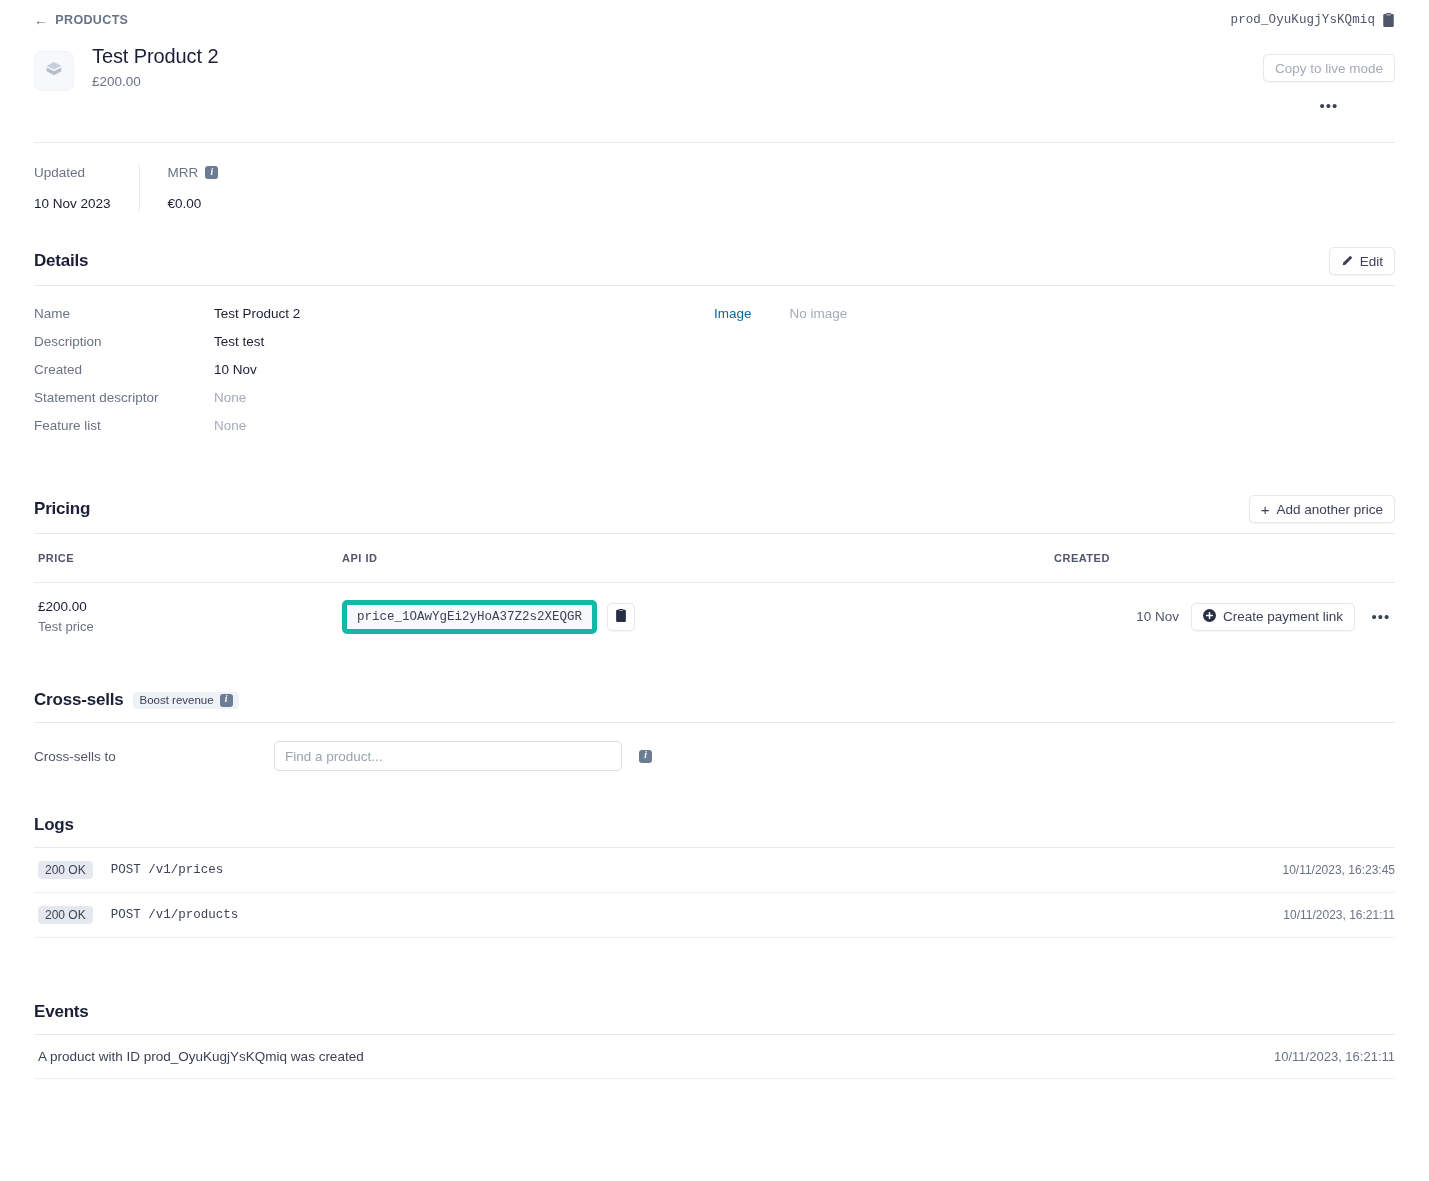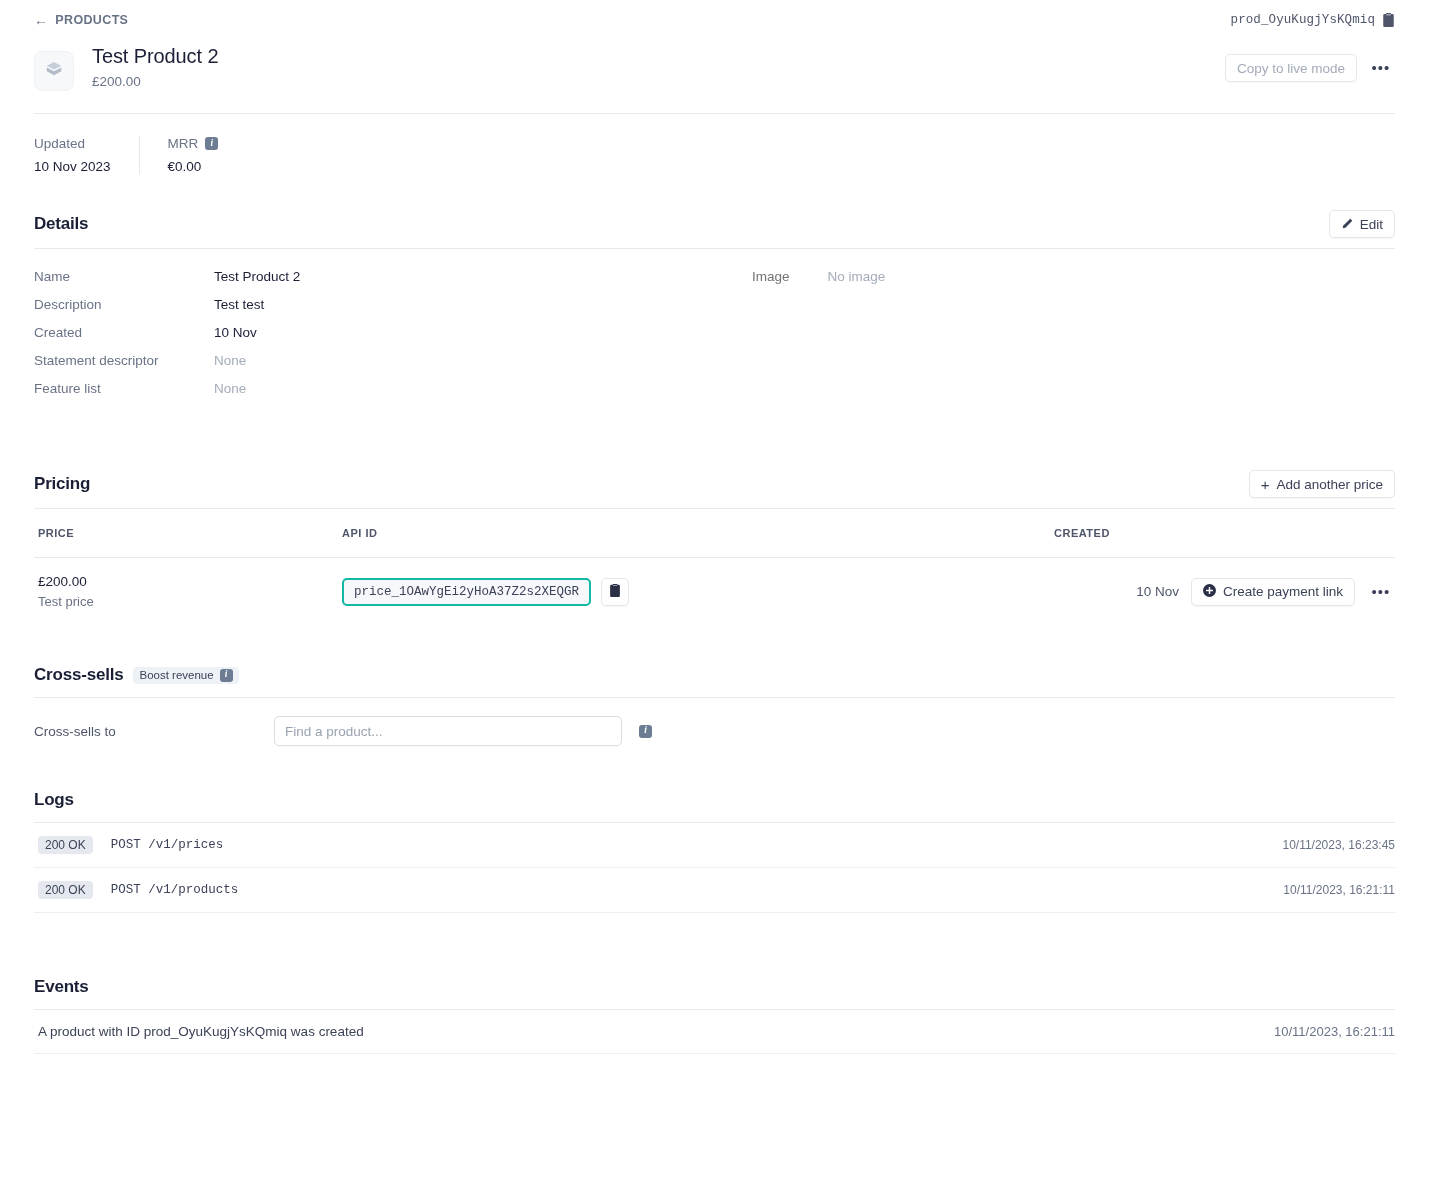--- a/index.html
+++ b/index.html
@@ -24,21 +24,21 @@
   
   .header-row { display: flex; align-items: flex-start; justify-content: space-between; margin-top: 12px; padding-bottom: 22px; }
   .prod-block { display: flex; align-items: flex-start; gap: 18px; }
   .prod-thumb {
     width: 40px; height: 40px; border-radius: 8px; background: #f6f8fa;
     border: 1px solid #eef1f5; display: flex; align-items: center; justify-content: center;
     margin-top: 7px;
   }
   .prod-title { font-size: 20px; font-weight: 500; color: #1a1f36; line-height: 1.25; letter-spacing: -.1px; }
   .prod-price { font-size: 13.5px; color: #697386; margin-top: 5px; }
-  .header-actions { display: flex; align-items: center; gap: 10px; margin-top: 10px; }
+  .header-actions { display: flex; align-items: center; gap: 10px; margin-top: 10px; flex-direction: column; }
 
   .btn {
     display: inline-flex; align-items: center; gap: 7px;
     height: 28px; padding: 0 11px;
     background: #fff; border: 1px solid #e3e8ee; border-radius: 5px;
     font-size: 13.5px; font-weight: 500; color: #3c4257; cursor: pointer;
     box-shadow: 0 1px 1px rgba(0,0,0,.04);
     white-space: nowrap;
   }
   .btn.disabled { color: #a3acb9; cursor: default; box-shadow: 0 1px 1px rgba(0,0,0,.03); }
@@ -49,21 +49,21 @@
     color: #3c4257; cursor: pointer; font-size: 15px; letter-spacing: 1px; line-height: 0;
   }
 
   hr.rule { border: none; border-top: 1px solid #e6e9ee; margin: 0; }
 
   
   .stats { display: flex; align-items: flex-start; padding: 22px 0 26px 0; }
   .stat { padding-right: 28px; }
   .stat + .stat { padding-left: 28px; border-left: 1px solid #e6e9ee; }
   .stat-label { display: flex; align-items: center; gap: 7px; font-size: 13.5px; color: #697386; }
-  .stat-value { font-size: 13.5px; color: #1a1f36; margin-top: 8px; }
+  .stat-value { font-size: 13.5px; color: #1a1f36; margin-top: 16px; }
 
   .info-badge {
     width: 13px; height: 13px; border-radius: 3px; background: #6b7c93;
     display: inline-flex; align-items: center; justify-content: center;
     color: #fff; font-size: 9.5px; font-weight: 700; font-style: italic;
     font-family: "Liberation Serif", serif; line-height: 1; cursor: pointer;
   }
 
   
   .section { margin-top: 10px; }
@@ -72,40 +72,40 @@
   .chip {
     display: inline-flex; align-items: center; gap: 6px;
     background: #eef1f6; border-radius: 4px; padding: 2px 6px;
     font-size: 11.5px; font-weight: 500; color: #3c4257; letter-spacing: 0; justify-content: flex-end;
   }
 
   
   .details-wrap { display: flex; padding-top: 20px; }
   .details-col { flex: 0 0 680px; }
   .detail-row { display: flex; align-items: baseline; margin-bottom: 13px; font-size: 13.5px; }
-  .detail-row:last-child { margin-bottom: 16px; }
+  .detail-row:last-child { margin-bottom: 4px; }
   .detail-key { flex: 0 0 180px; color: #697386; }
   .detail-val { color: #1a1f36; }
   .detail-val.muted { color: #a3acb9; }
   .image-col { flex: 1; display: flex; font-size: 13.5px; padding-top: 0; }
-  .image-key { color: #737373; margin-right: 38px; margin-left: 38px; }
+  .image-key { color: #0369a1; margin-right: 38px; }
   .image-val { color: #a3acb9; }
 
   
   .table { width: 100%; border-collapse: collapse; }
   .table thead th {
     text-align: left; font-size: 11px; font-weight: 600; color: #4f566b;
     letter-spacing: .5px; padding: 18px 0; border-bottom: 1px solid #e6e9ee;
     border-top: 1px solid #e6e9ee;
   }
   .table tbody td { padding: 16px 0; vertical-align: middle; font-size: 13.5px; }
   .price-main { color: #1a1f36; }
   .price-sub { color: #697386; margin-top: 5px; font-size: 13px; }
   .api-pill {
-    display: inline-block; background: #f6f8fb; border: 2px solid #14b8a6;
+    display: inline-block; background: #f6f8fb; border: 5px solid #14b8a6;
     border-radius: 5px; padding: 5px 10px;
     font-family: "Liberation Mono", monospace; font-size: 12.5px; color: #3c4257;
   }
   .api-cell { display: flex; align-items: center; gap: 10px; }
   .created-cell { display: flex; align-items: center; justify-content: flex-end; gap: 12px; }
   .created-date { color: #4f566b; }
 
   
   .crosssell-row { display: flex; align-items: center; padding-top: 18px; font-size: 13.5px; }
   .crosssell-key { flex: 0 0 240px; color: #4f566b; }

